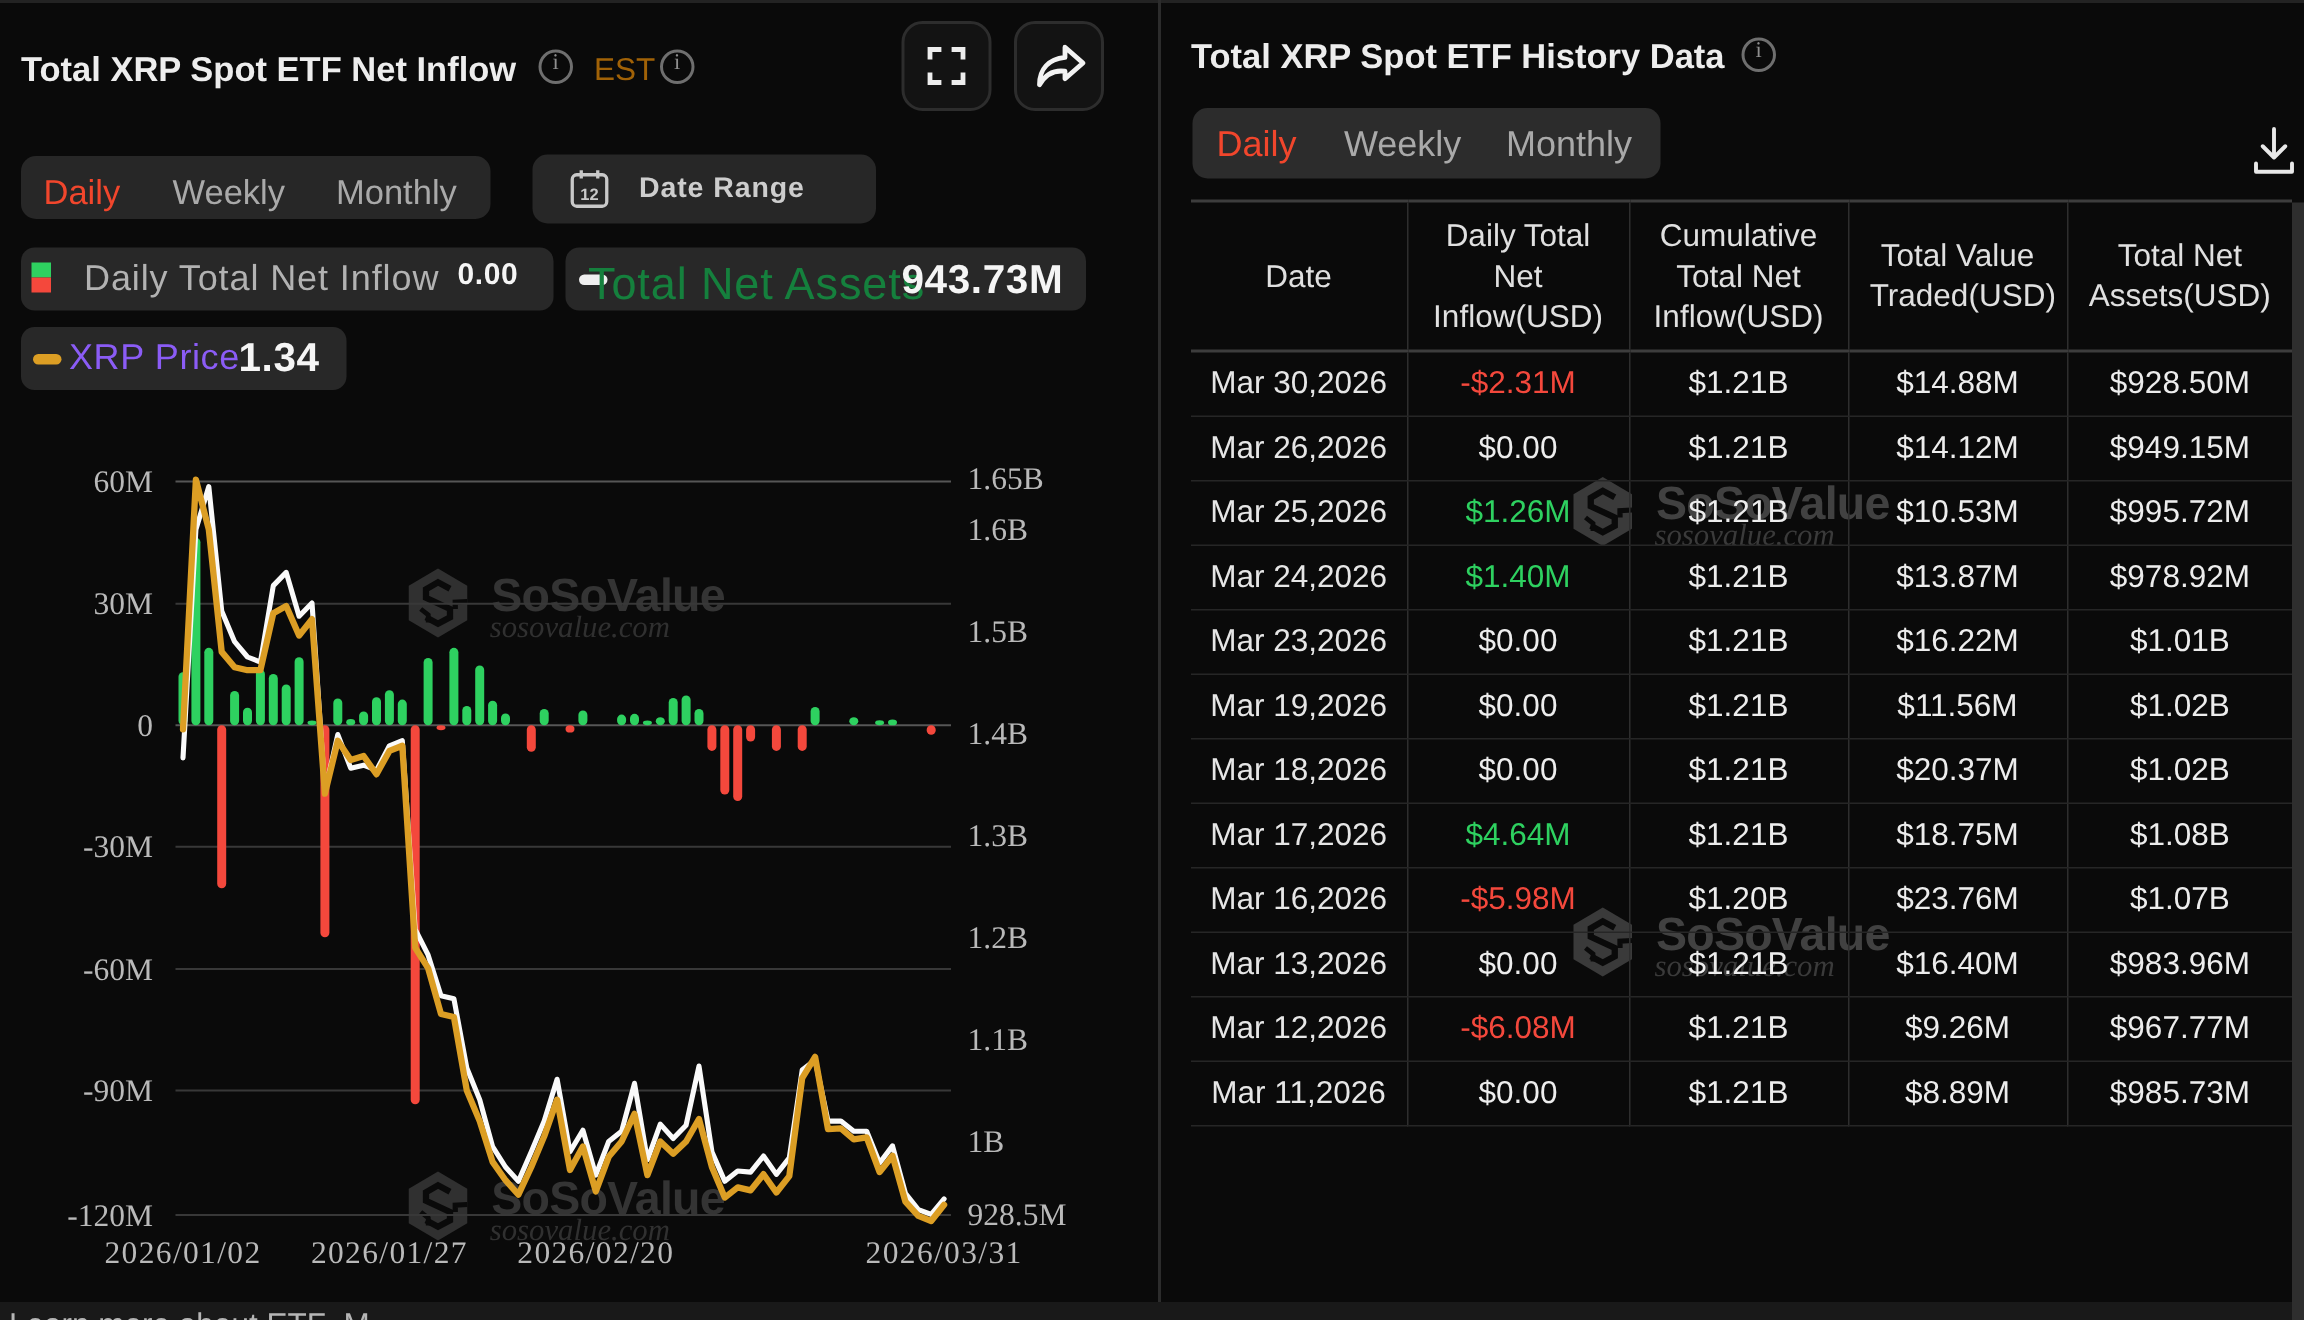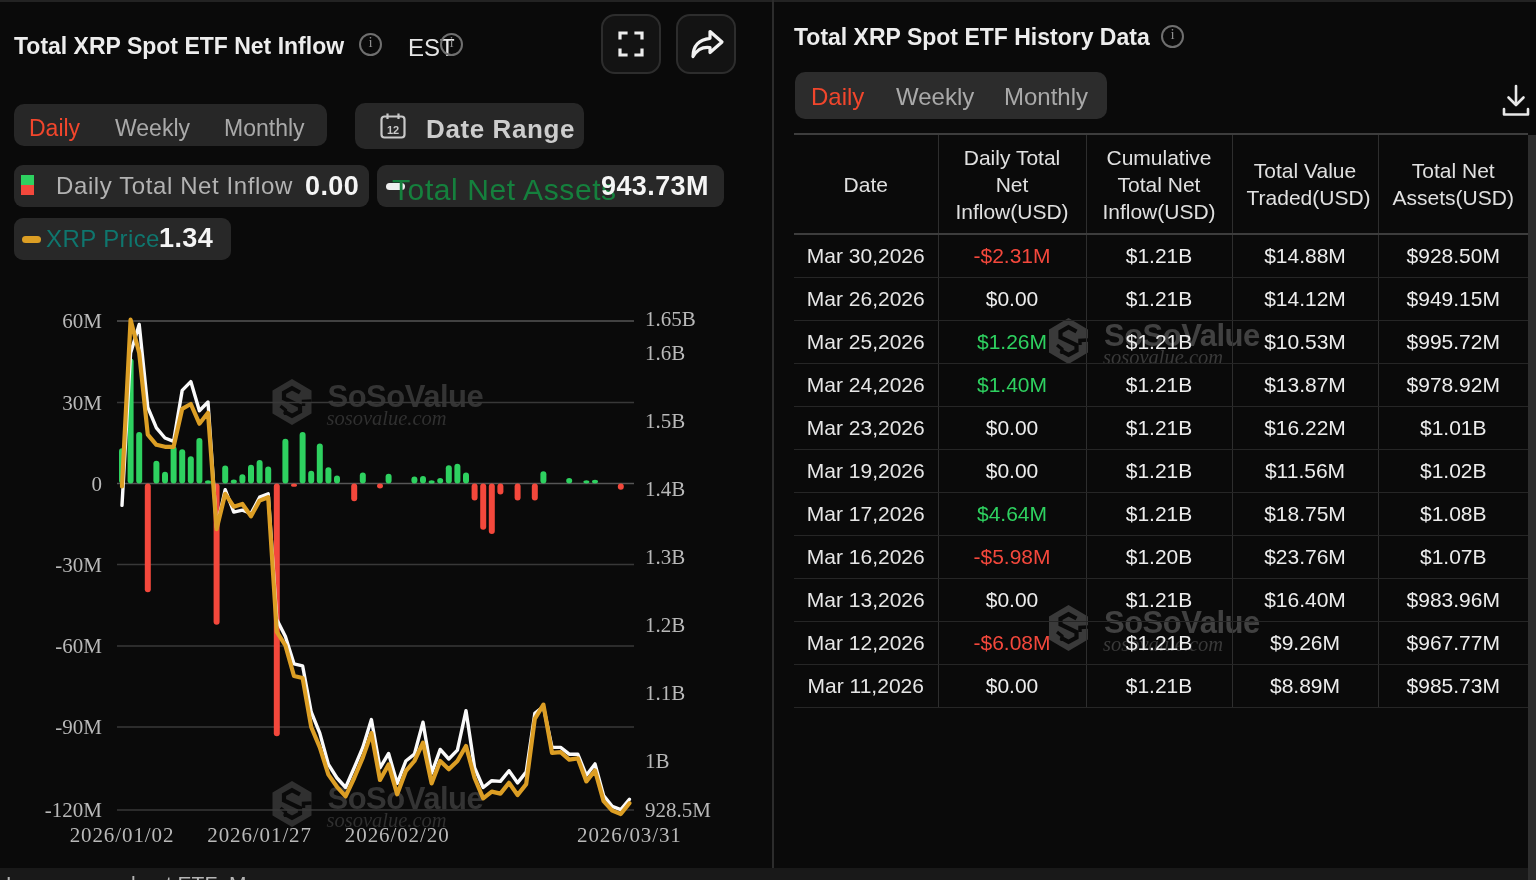--- a/index.html
+++ b/index.html
@@ -10,21 +10,21 @@
 </style></head>
 <body>
 <div id="stage">
 
 <div class="abs" style="left:0;top:0;width:1536px;height:2px;background:#232323"></div>
 
 <div class="abs" style="left:0;top:0;width:772px;height:880px">
 
   <div class="abs" style="left:14px;top:35px;font-size:23px;font-weight:bold;color:#ededed;line-height:1">Total XRP Spot ETF Net Inflow</div>
   <div class="abs ico-info" style="left:359px;top:33px"></div>
-  <div class="abs" style="left:408px;top:36px;font-size:24px;color:#e5e5e5;line-height:1">EST</div>
+  <div class="abs" style="left:396px;top:36px;font-size:21px;color:#a16207;line-height:1">EST</div>
   <div class="abs ico-info" style="left:440px;top:33px"></div>
 
   <div class="abs" style="left:601px;top:14px;width:60px;height:60px;background:#131313;border:2px solid #2d2d2d;border-radius:14px">
     <svg width="56" height="56" viewBox="0 0 56 56" style="position:absolute;left:0;top:0">
       <g stroke="#ededed" stroke-width="3.2" fill="none" stroke-linecap="square">
         <path d="M17 22 V17 H23"></path>
             <path d="M33 17 H39 V22"></path>
             <path d="M39 34 V39 H33"></path>
             <path d="M23 39 H17 V34"></path>
       </g>
@@ -41,36 +41,36 @@
   <div class="abs" style="left:115px;top:117px;font-size:23px;color:#a9a9a9;line-height:1">Weekly</div>
   <div class="abs" style="left:224px;top:117px;font-size:23px;color:#a9a9a9;line-height:1">Monthly</div>
 
   <div class="abs" style="left:355px;top:103px;width:229px;height:46px;background:#272727;border-radius:10px"></div>
   <svg class="abs" style="left:379px;top:112px" width="28" height="29" viewBox="0 0 28 29">
     <rect x="2.5" y="4.5" width="23" height="21" rx="3" fill="none" stroke="#c9c9c9" stroke-width="2.2"></rect>
     <line x1="8.5" y1="1.5" x2="8.5" y2="7" stroke="#c9c9c9" stroke-width="2.2"></line>
     <line x1="19.5" y1="1.5" x2="19.5" y2="7" stroke="#c9c9c9" stroke-width="2.2"></line>
     <text x="14" y="21.5" text-anchor="middle" font-size="11" font-weight="bold" fill="#c9c9c9" font-family="'Liberation Sans',sans-serif">12</text>
   </svg>
-  <div class="abs" style="left:426px;top:116px;font-size:26px;font-weight:bold;color:#cdcdcd;letter-spacing:0.6px;line-height:1">Date Range</div>
+  <div class="abs" style="left:426px;top:116px;font-size:19px;font-weight:bold;color:#cdcdcd;letter-spacing:0.6px;line-height:1">Date Range</div>
 
   <div class="abs" style="left:14px;top:165px;width:355px;height:42px;background:#282828;border-radius:9px"></div>
   <div class="abs" style="left:21px;top:175px;width:13px;height:10px;background:#2ed160"></div>
   <div class="abs" style="left:21px;top:185px;width:13px;height:10px;background:#f4483c"></div>
   <div class="abs" style="left:56px;top:174px;font-size:24px;color:#b2b2b2;letter-spacing:0.6px;line-height:1">Daily Total Net Inflow</div>
-  <div class="abs" style="left:305px;top:173px;font-size:27px;font-weight:bold;color:#f5f5f5;letter-spacing:0.4px;line-height:1">0.00</div>
+  <div class="abs" style="left:305px;top:173px;font-size:20px;font-weight:bold;color:#f5f5f5;letter-spacing:0.4px;line-height:1">0.00</div>
 
   <div class="abs" style="left:377px;top:165px;width:347px;height:42px;background:#282828;border-radius:9px"></div>
   <div class="abs" style="left:386px;top:183px;width:19px;height:7px;background:#efefef;border-radius:3.5px"></div>
   <div class="abs" style="left:392px;top:175px;font-size:30px;color:#15803d;letter-spacing:0.6px;line-height:1">Total Net Assets</div>
   <div class="abs" style="left:601px;top:173px;font-size:27px;font-weight:bold;color:#f5f5f5;letter-spacing:0.4px;line-height:1">943.73M</div>
 
   <div class="abs" style="left:14px;top:218px;width:217px;height:42px;background:#282828;border-radius:9px"></div>
   <div class="abs" style="left:22px;top:236px;width:19px;height:7px;background:#dc9e24;border-radius:3.5px"></div>
-  <div class="abs" style="left:46px;top:227px;font-size:24px;color:#0f766e;letter-spacing:0.4px;line-height:1">XRP Price</div>
+  <div class="abs" style="left:46px;top:227px;font-size:24px;color:#8b5cf6;letter-spacing:0.4px;line-height:1">XRP Price</div>
   <div class="abs" style="left:159px;top:225px;font-size:27px;font-weight:bold;color:#f5f5f5;letter-spacing:0.4px;line-height:1">1.34</div>
 
   <svg width="772" height="880" viewBox="0 0 772 880" style="position:absolute;left:0;top:0">
 <defs>
           <g id="wm">
 <path d="M19.5 0 L39 11.5 L39 34.5 L19.5 46 L0 34.5 L0 11.5 Z" fill="#303030"></path>
 <path d="M27.5 13.5 L19.5 9.2 L11.5 13.8 L11.5 19.5 L27.5 27 L27.5 32.5 L19.5 36.8 L11.5 32.5" stroke="#0a0a0a" stroke-width="4.2" fill="none"></path>
 <path d="M39 22 L31 22.5 L31 27" stroke="#0a0a0a" stroke-width="3.5" fill="none"></path>
 <path d="M8 27 L13 31 L13 36" stroke="#0a0a0a" stroke-width="3.2" fill="none"></path>
 <text x="55" y="28" font-family="'Liberation Sans',sans-serif" font-size="31" font-weight="bold" letter-spacing="-0.5" fill="#343434">SoSoValue</text>
@@ -247,20 +247,27 @@
             <td class="cw">$1.01B</td>
           </tr>
 <tr>
             <td class="cd">Mar 19,2026</td>
             <td class="cw">$0.00</td>
             <td class="cw">$1.21B</td>
             <td class="cw">$11.56M</td>
             <td class="cw">$1.02B</td>
           </tr>
 <tr>
+            <td class="cd">Mar 18,2026</td>
+            <td class="cw">$0.00</td>
+            <td class="cw">$1.21B</td>
+            <td class="cw">$20.37M</td>
+            <td class="cw">$1.02B</td>
+          </tr>
+<tr>
             <td class="cd">Mar 17,2026</td>
             <td class="cg">$4.64M</td>
             <td class="cw">$1.21B</td>
             <td class="cw">$18.75M</td>
             <td class="cw">$1.08B</td>
           </tr>
 <tr>
             <td class="cd">Mar 16,2026</td>
             <td class="cr">-$5.98M</td>
             <td class="cw">$1.20B</td>

